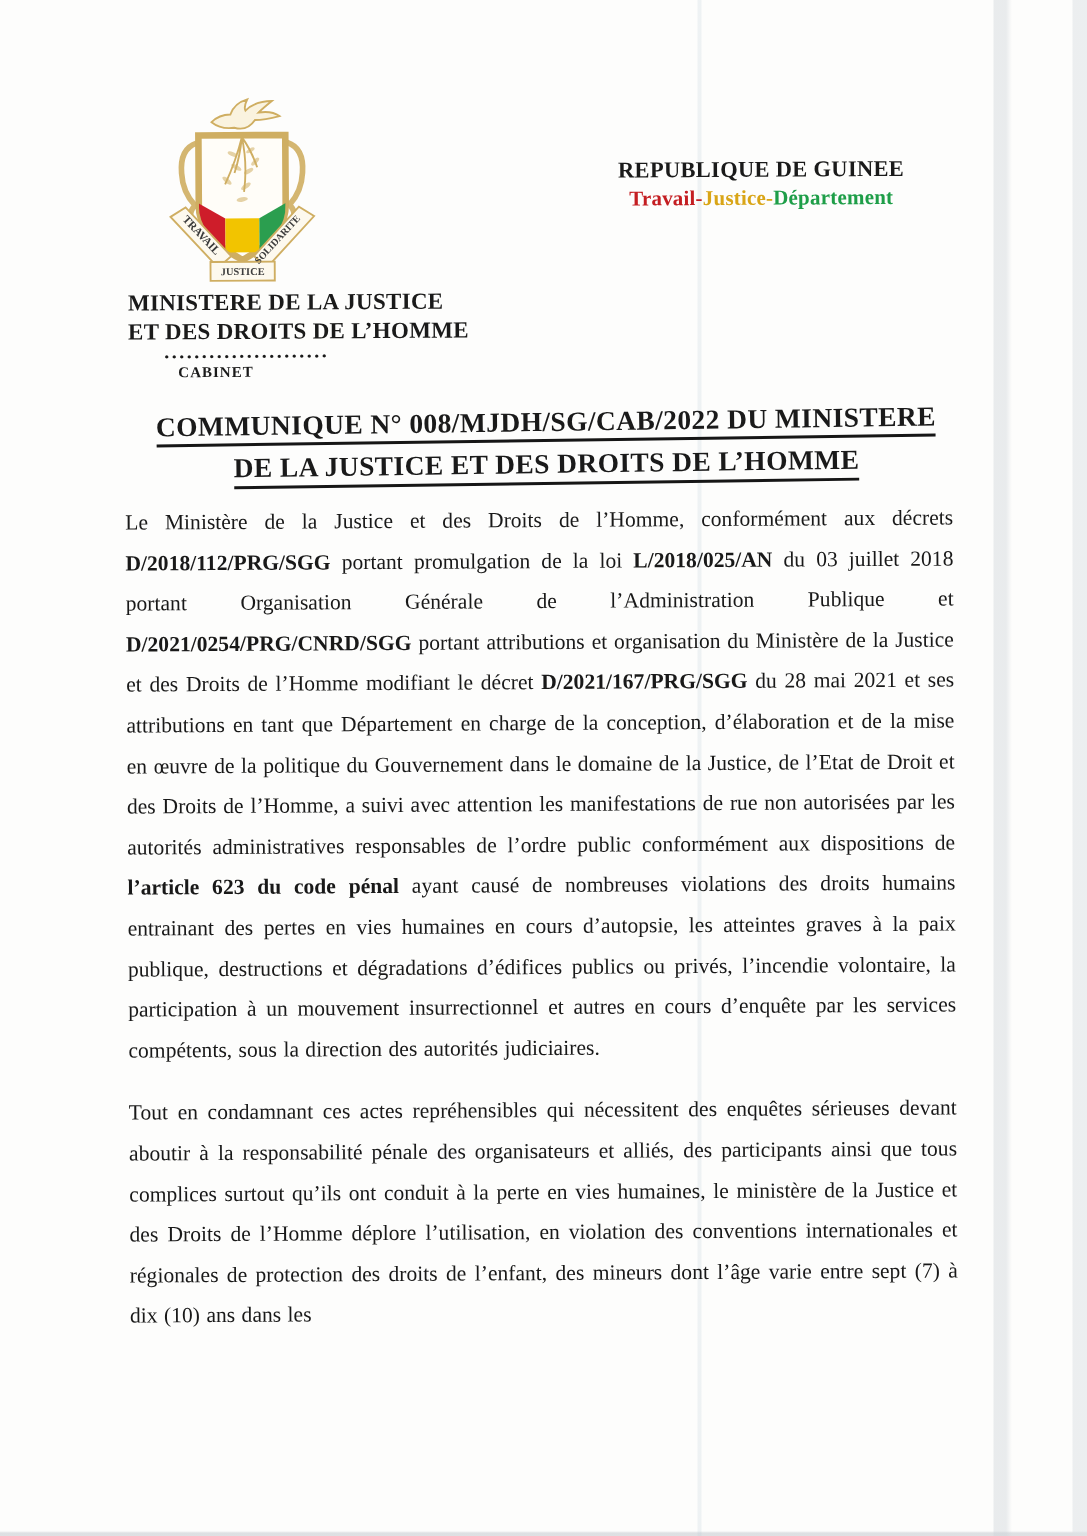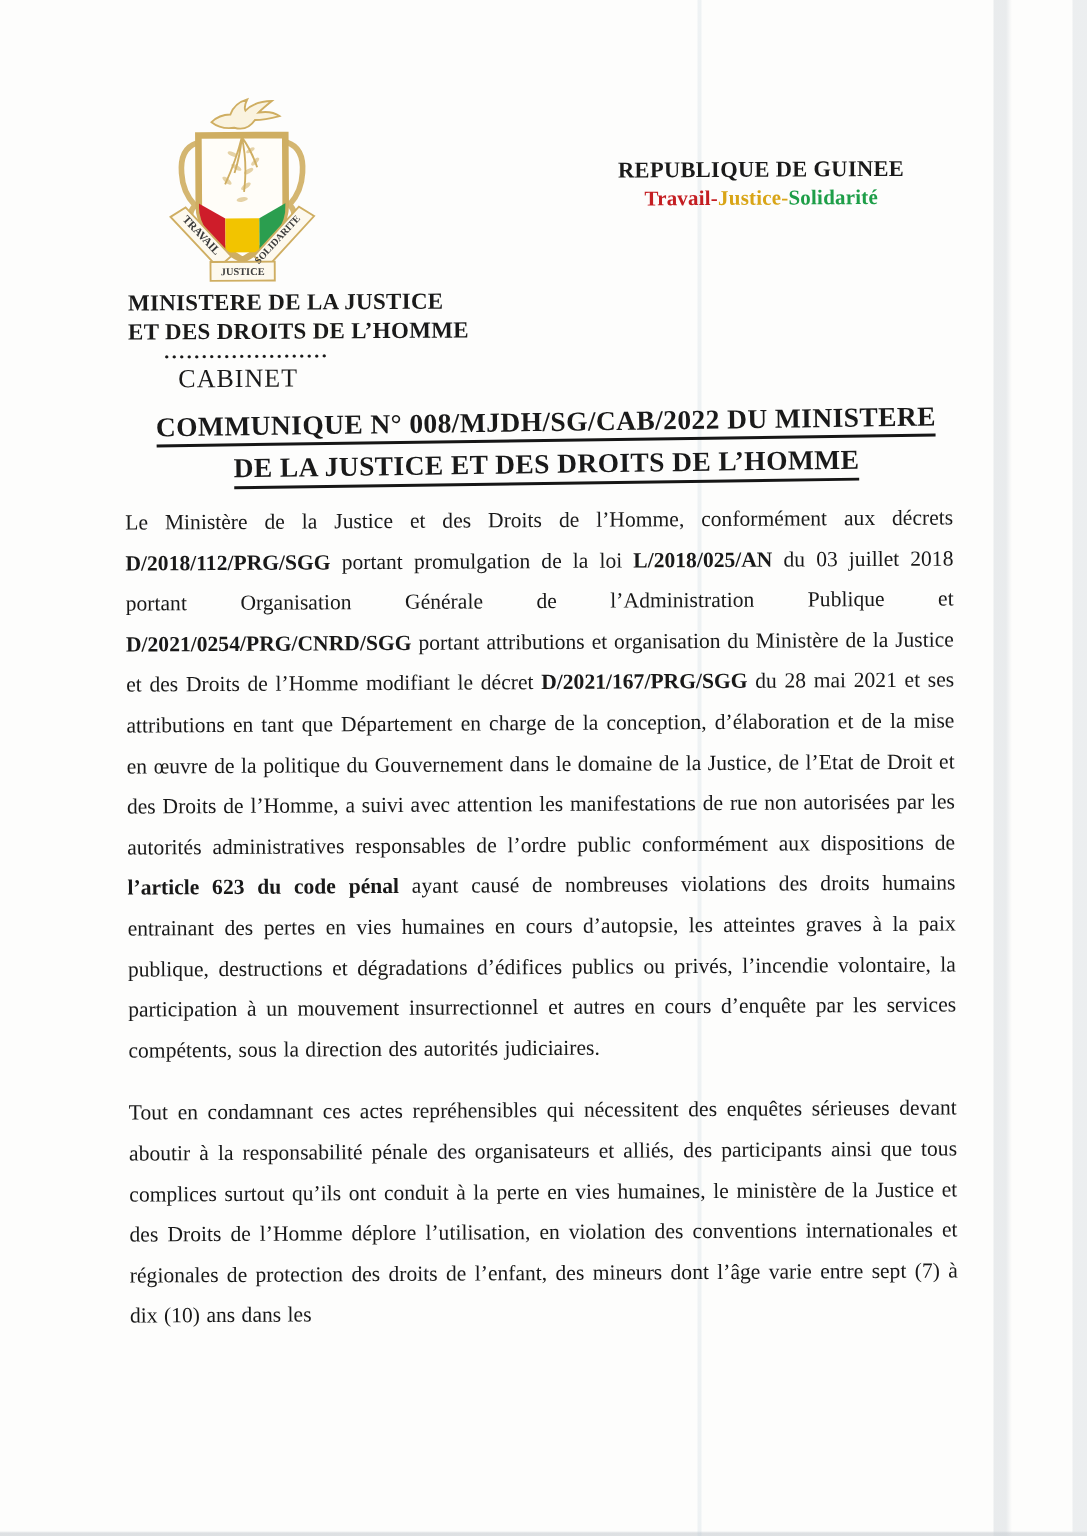--- a/index.html
+++ b/index.html
@@ -29,21 +29,21 @@
   .leaf{fill:var(--gold);opacity:.55;}
 
   
   .header-right{position:absolute;left:575px;top:158px;width:370px;text-align:center;}
   .republic{font-size:22.5px;font-weight:bold;letter-spacing:.3px;}
   .motto{font-size:21px;font-weight:bold;margin-top:3px;letter-spacing:.2px;}
 
   
   .ministry{position:absolute;left:126px;top:286px;font-size:23px;font-weight:bold;line-height:29px;letter-spacing:.3px;}
   .dots{position:absolute;left:162px;top:338px;font-size:20px;font-weight:bold;letter-spacing:2.5px;}
-  .cabinet{position:absolute;left:176px;top:362px;font-size:26px;font-weight:normal;letter-spacing:1px;}
+  .cabinet{position:absolute;left:176px;top:362px;font-size:15px;font-weight:bold;letter-spacing:1px;}
 
   
   .title{position:absolute;left:0;right:0;top:407px;text-align:center;font-size:27.5px;font-weight:bold;letter-spacing:.4px;transform:rotate(-0.45deg);line-height:1.1;}
   .title-line{display:inline-block;border-bottom:3.5px solid #161616;padding-bottom:2px;margin-bottom:7px;}
 
   
   .bodytext{position:absolute;left:122px;top:500px;width:828px;font-size:21.6px;line-height:40.6px;text-align:justify;word-spacing:1px;color:#191919;}
   .para{margin:0;}
   .para + .para{margin-top:22px;}
   .b{font-weight:bold;}
@@ -93,21 +93,21 @@
         <polygon class="ribbon" points="166,130 150,120 102,172 116,184"></polygon>
         <rect class="ribbon" x="56" y="178" width="68" height="20"></rect>
         <text class="banner-text" font-size="12" transform="translate(26,133) rotate(47)">TRAVAIL</text>
         <text class="banner-text" font-size="10.5" transform="translate(107,181) rotate(-47)">SOLIDARITE</text>
         <text class="banner-text" font-size="11" x="90" y="192" text-anchor="middle">JUSTICE</text>
       </svg>
     </div>
 
     <div class="header-right">
       <div class="republic">REPUBLIQUE DE GUINEE</div>
-      <div class="motto"><span style="color: rgb(196, 30, 34);">Travail</span><span style="color: rgb(196, 30, 34);">-</span><span style="color: rgb(217, 165, 23);">Justice</span><span style="color: rgb(217, 165, 23);">-</span><span style="color: rgb(30, 158, 72);">Solidarité</span></div>
+      <div class="motto"><span style="color: rgb(196, 30, 34);">Travail</span><span style="color: rgb(196, 30, 34);">-</span><span style="color: rgb(217, 165, 23);">Justice</span><span style="color: rgb(217, 165, 23);">-</span><span style="color: rgb(30, 158, 72);">Département</span></div>
     </div>
 
     <div class="ministry">
       <div>MINISTERE DE LA JUSTICE</div>
       <div>ET DES DROITS DE L’HOMME</div>
     </div>
     <div class="dots">......................</div>
     <div class="cabinet">CABINET</div>
 
     <div class="title">

